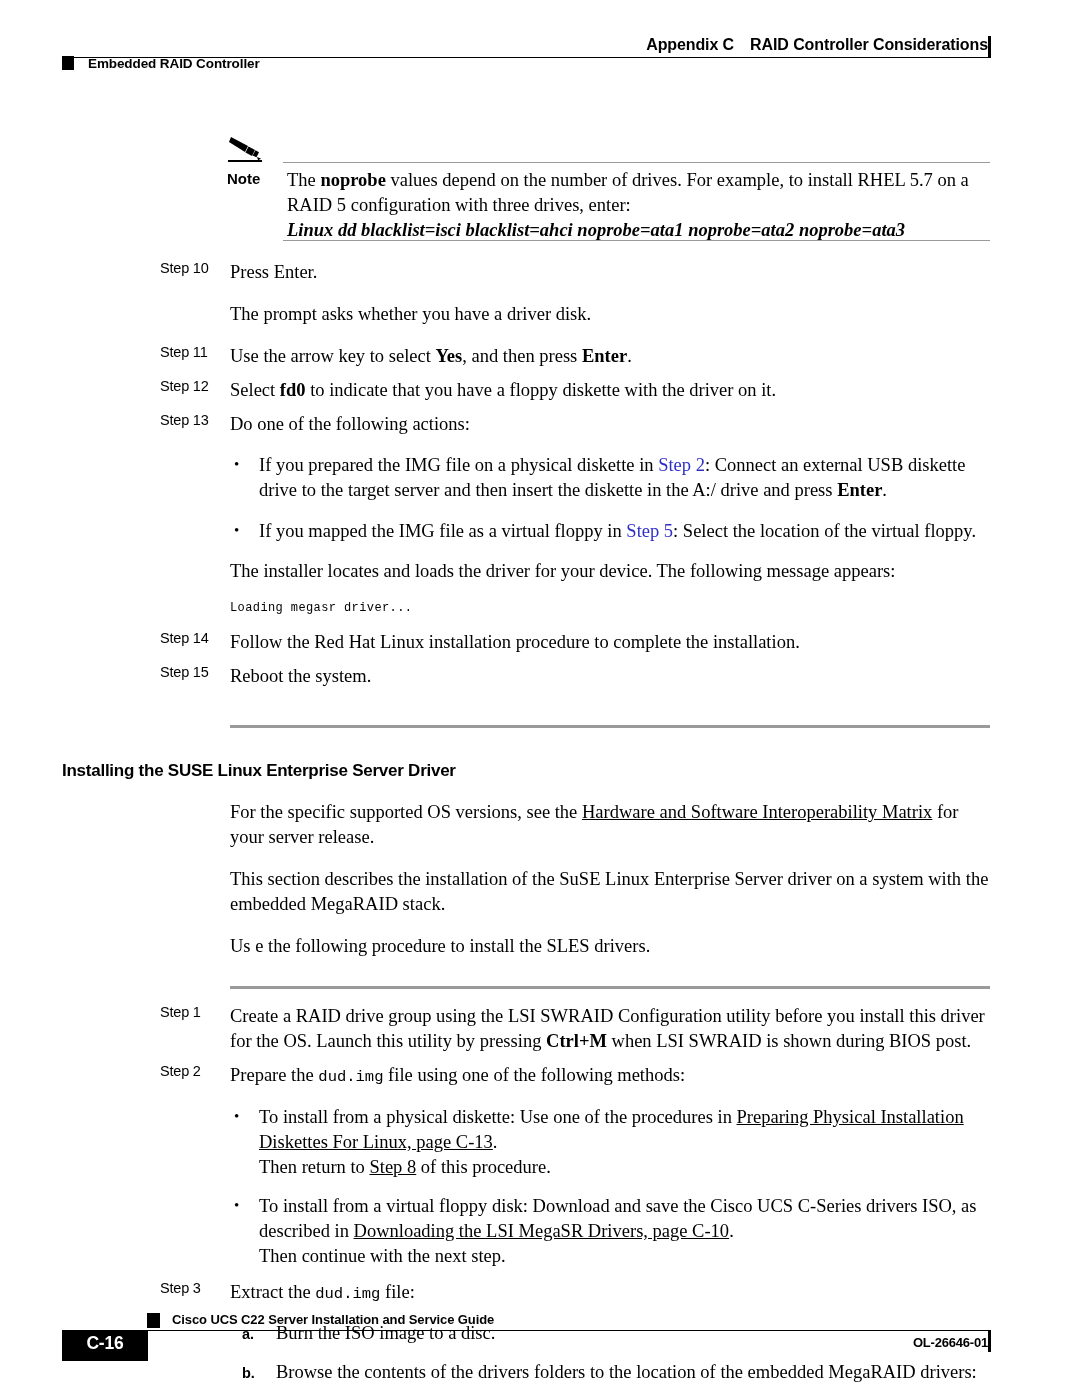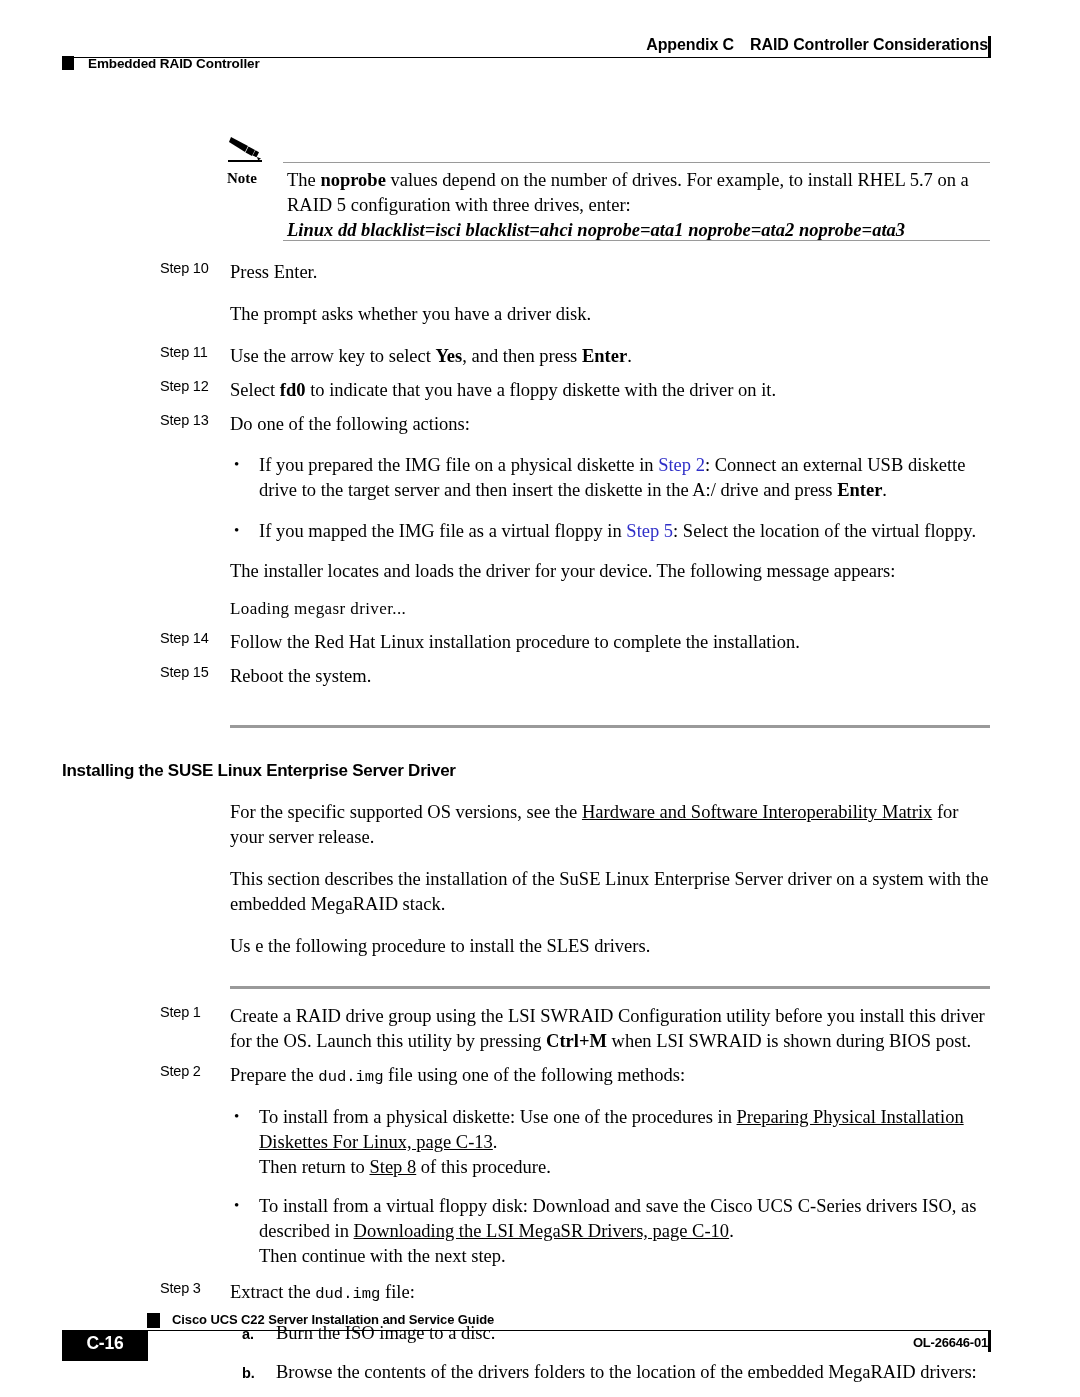--- a/index.html
+++ b/index.html
@@ -104,21 +104,21 @@
     left: 283px;
     top: 110px;
     width: 707px;
     height: 1px;
     background: #9a9a9a;
   }
   .note-label {
     position: absolute;
     left: 227px;
     top: 40px;
-    font-family: Liberation Serif, serif;
+    font-family: Liberation Sans, sans-serif;
     font-weight: bold;
     font-size: 15px;
   }
   .note-body {
     position: absolute;
     left: 287px;
     top: 38px;
     width: 705px;
     font-size: 18.5px;
     line-height: 25px;
@@ -191,22 +191,22 @@
     font-family: "Liberation Sans", sans-serif;
     font-weight: bold;
     font-size: 14.5px;
   }
 
   .mono {
     font-family: "Liberation Mono", monospace;
     font-size: 15.5px;
   }
   .code-line {
-    font-family: Liberation Serif, serif;
-    font-size: 17px;
+    font-family: Liberation Mono, monospace;
+    font-size: 12px;
     letter-spacing: 0.4px;
   }
   b, .b { font-weight: bold; }
   .xref { color: #2f2fc8; }
   .xref-link { color: #000000; text-decoration: underline; }
 
   
   .sec-rule {
     height: 3px;
     background: #9a9a9a;

